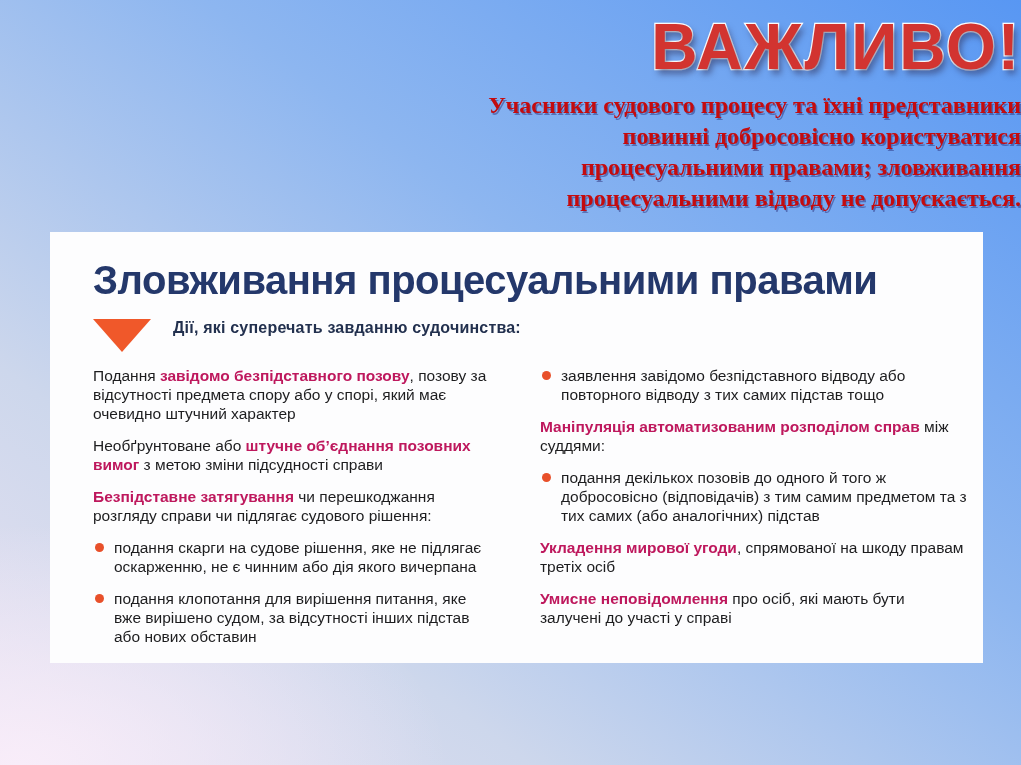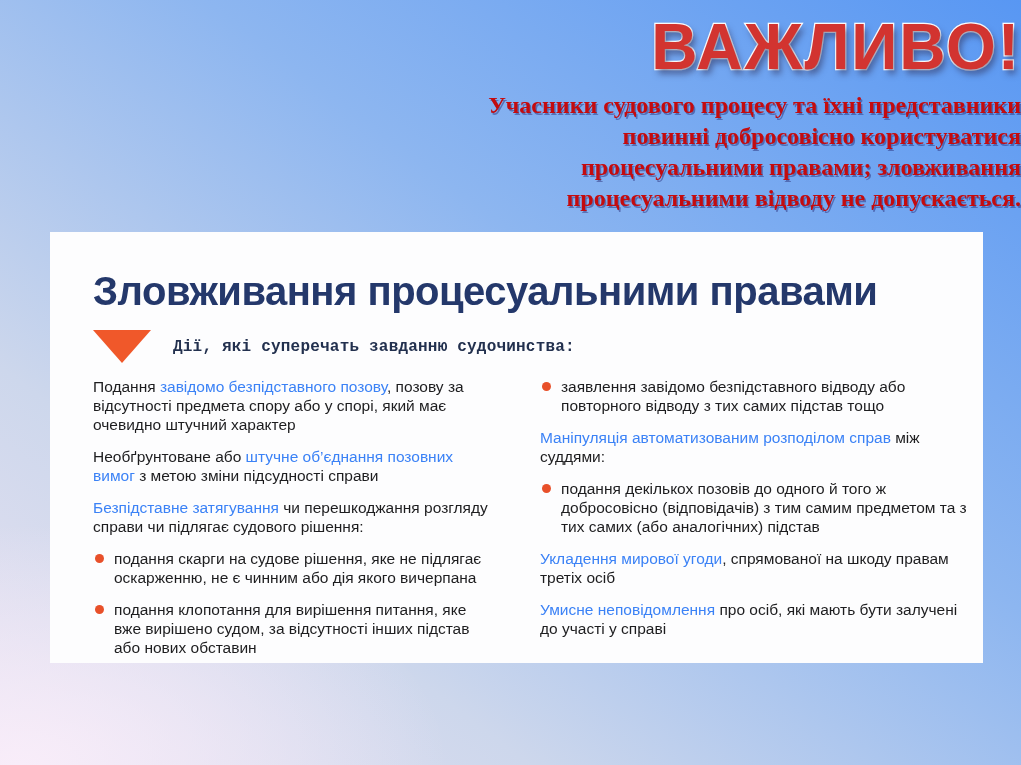--- a/index.html
+++ b/index.html
@@ -29,47 +29,47 @@
     font-family:"Liberation Serif", serif;
     font-weight:bold; font-size:24px; line-height:31px;
     color:#c40b0e;
     text-shadow:1.5px 1.5px 0 rgba(35,35,110,0.45);
   }
 
   .card {
     position:absolute; left:50px; top:232px;
     width:933px; height:431px;
     background:#fdfdfe;
-    padding:37px 12px 0 43px;
+    padding:26px 12px 0 43px;
   }
 
   .card-heading {
     font-size:40px; font-weight:700; letter-spacing:-0.5px;
     color:#24386b;
     white-space:nowrap;
     margin-bottom:16px;
   }
 
-  .intro-row { display:flex; align-items:center; margin-bottom:14px;font-family:Liberation Mono, monospace; }
+  .intro-row { display:flex; margin-bottom:14px; }
   .triangle {
     width:0; height:0;
     border-left:29px solid transparent;
     border-right:29px solid transparent;
     border-top:33px solid #f0582a;
     margin-right:22px;
   }
   .intro-text {
     font-size:16px; font-weight:700; color:#22304e;
     letter-spacing:0.2px;
   }
 
   .columns { display:grid; grid-template-columns:402px 430px; column-gap:45px; }
 
   .item { margin-bottom:13px; font-size:15.5px; line-height:19px; color:#1d1d1f; }
-  .item b { font-weight:400; color:#3b82f6; }
+  .item b { font-weight:700; color:#be185d; }
   .item.bulleted { display:flex; }
   .dot {
     flex:0 0 auto;
     width:9px; height:9px; border-radius:50%;
     background:#e8502a; margin:5px 10px 0 2px;
   }
 </style>
 </head>
 <body>
 

